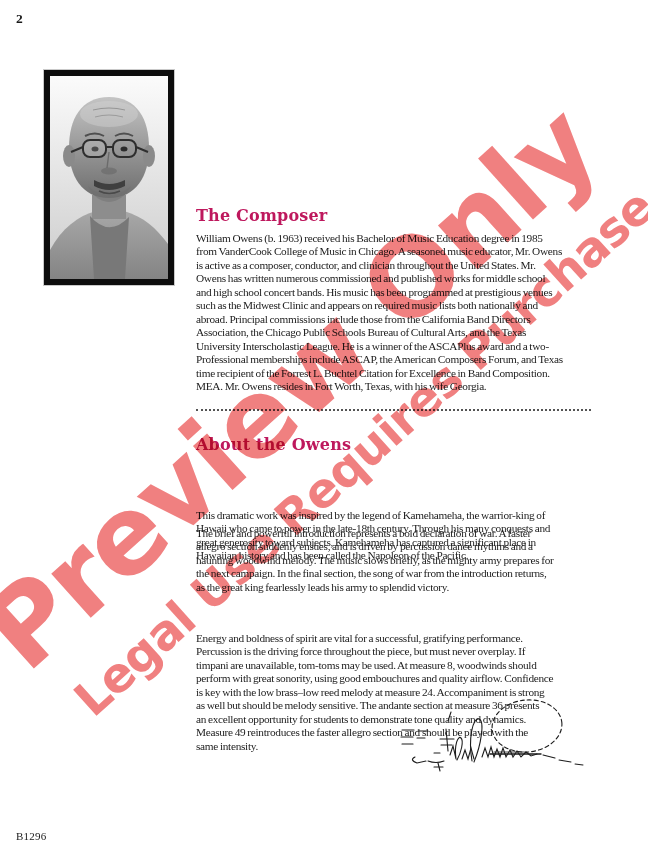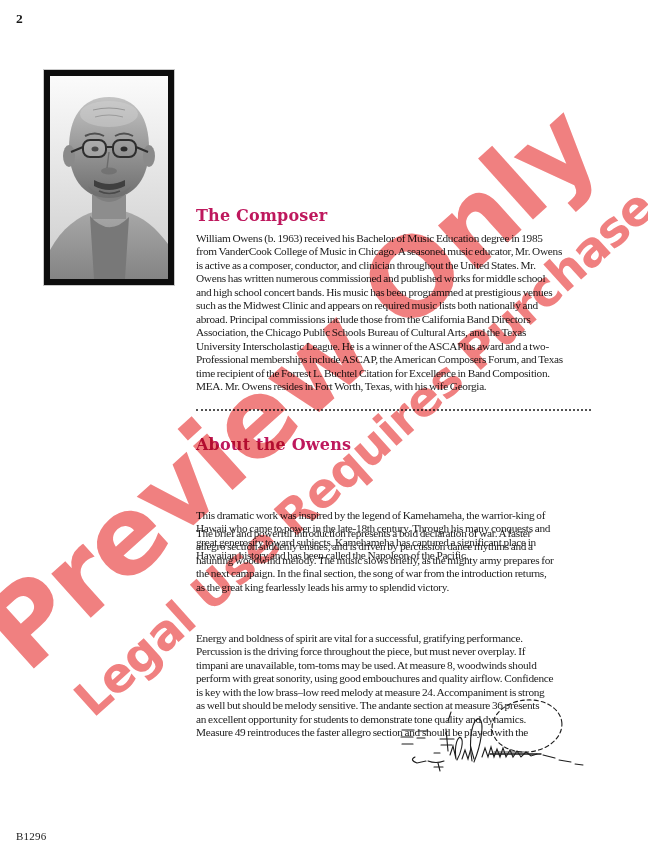--- a/index.html
+++ b/index.html
@@ -160,20 +160,21 @@
     </div>
   <div class="bodyblock" id="about-para3">
       <div>Energy and boldness of spirit are vital for a successful, gratifying performance.</div>
       <div>Percussion is the driving force throughout the piece, but must never overplay. If</div>
       <div>timpani are unavailable, tom-toms may be used. At measure 8, woodwinds should</div>
       <div>perform with great sonority, using good embouchures and quality airflow. Confidence</div>
       <div>is key with the low brass–low reed melody at measure 24. Accompaniment is strong</div>
       <div>as well but should be melody sensitive. The andante section at measure 36 presents</div>
       <div>an excellent opportunity for students to demonstrate tone quality and dynamics.</div>
       <div>Measure 49 reintroduces the faster allegro section and should be played with the</div>
+      <div>same intensity.</div>
     </div>
 
   <div class="signature-box">
     <svg width="200" height="80" viewBox="0 0 200 80">
       <g stroke="#1d1d1d" stroke-width="1.1" fill="none" stroke-linecap="round">
         <path d="M4,37 h12 M20,38 h10"></path>
         <path d="M3,44 h12 M19,45 h8"></path>
         <path d="M4,51 h11"></path>
         <path d="M48,36 l2,22 M42,46 h14 M43,52 h11 M50,28 l3,-9"></path>
         <path d="M17,64 q-6,3 2,6 l9,-2"></path>

